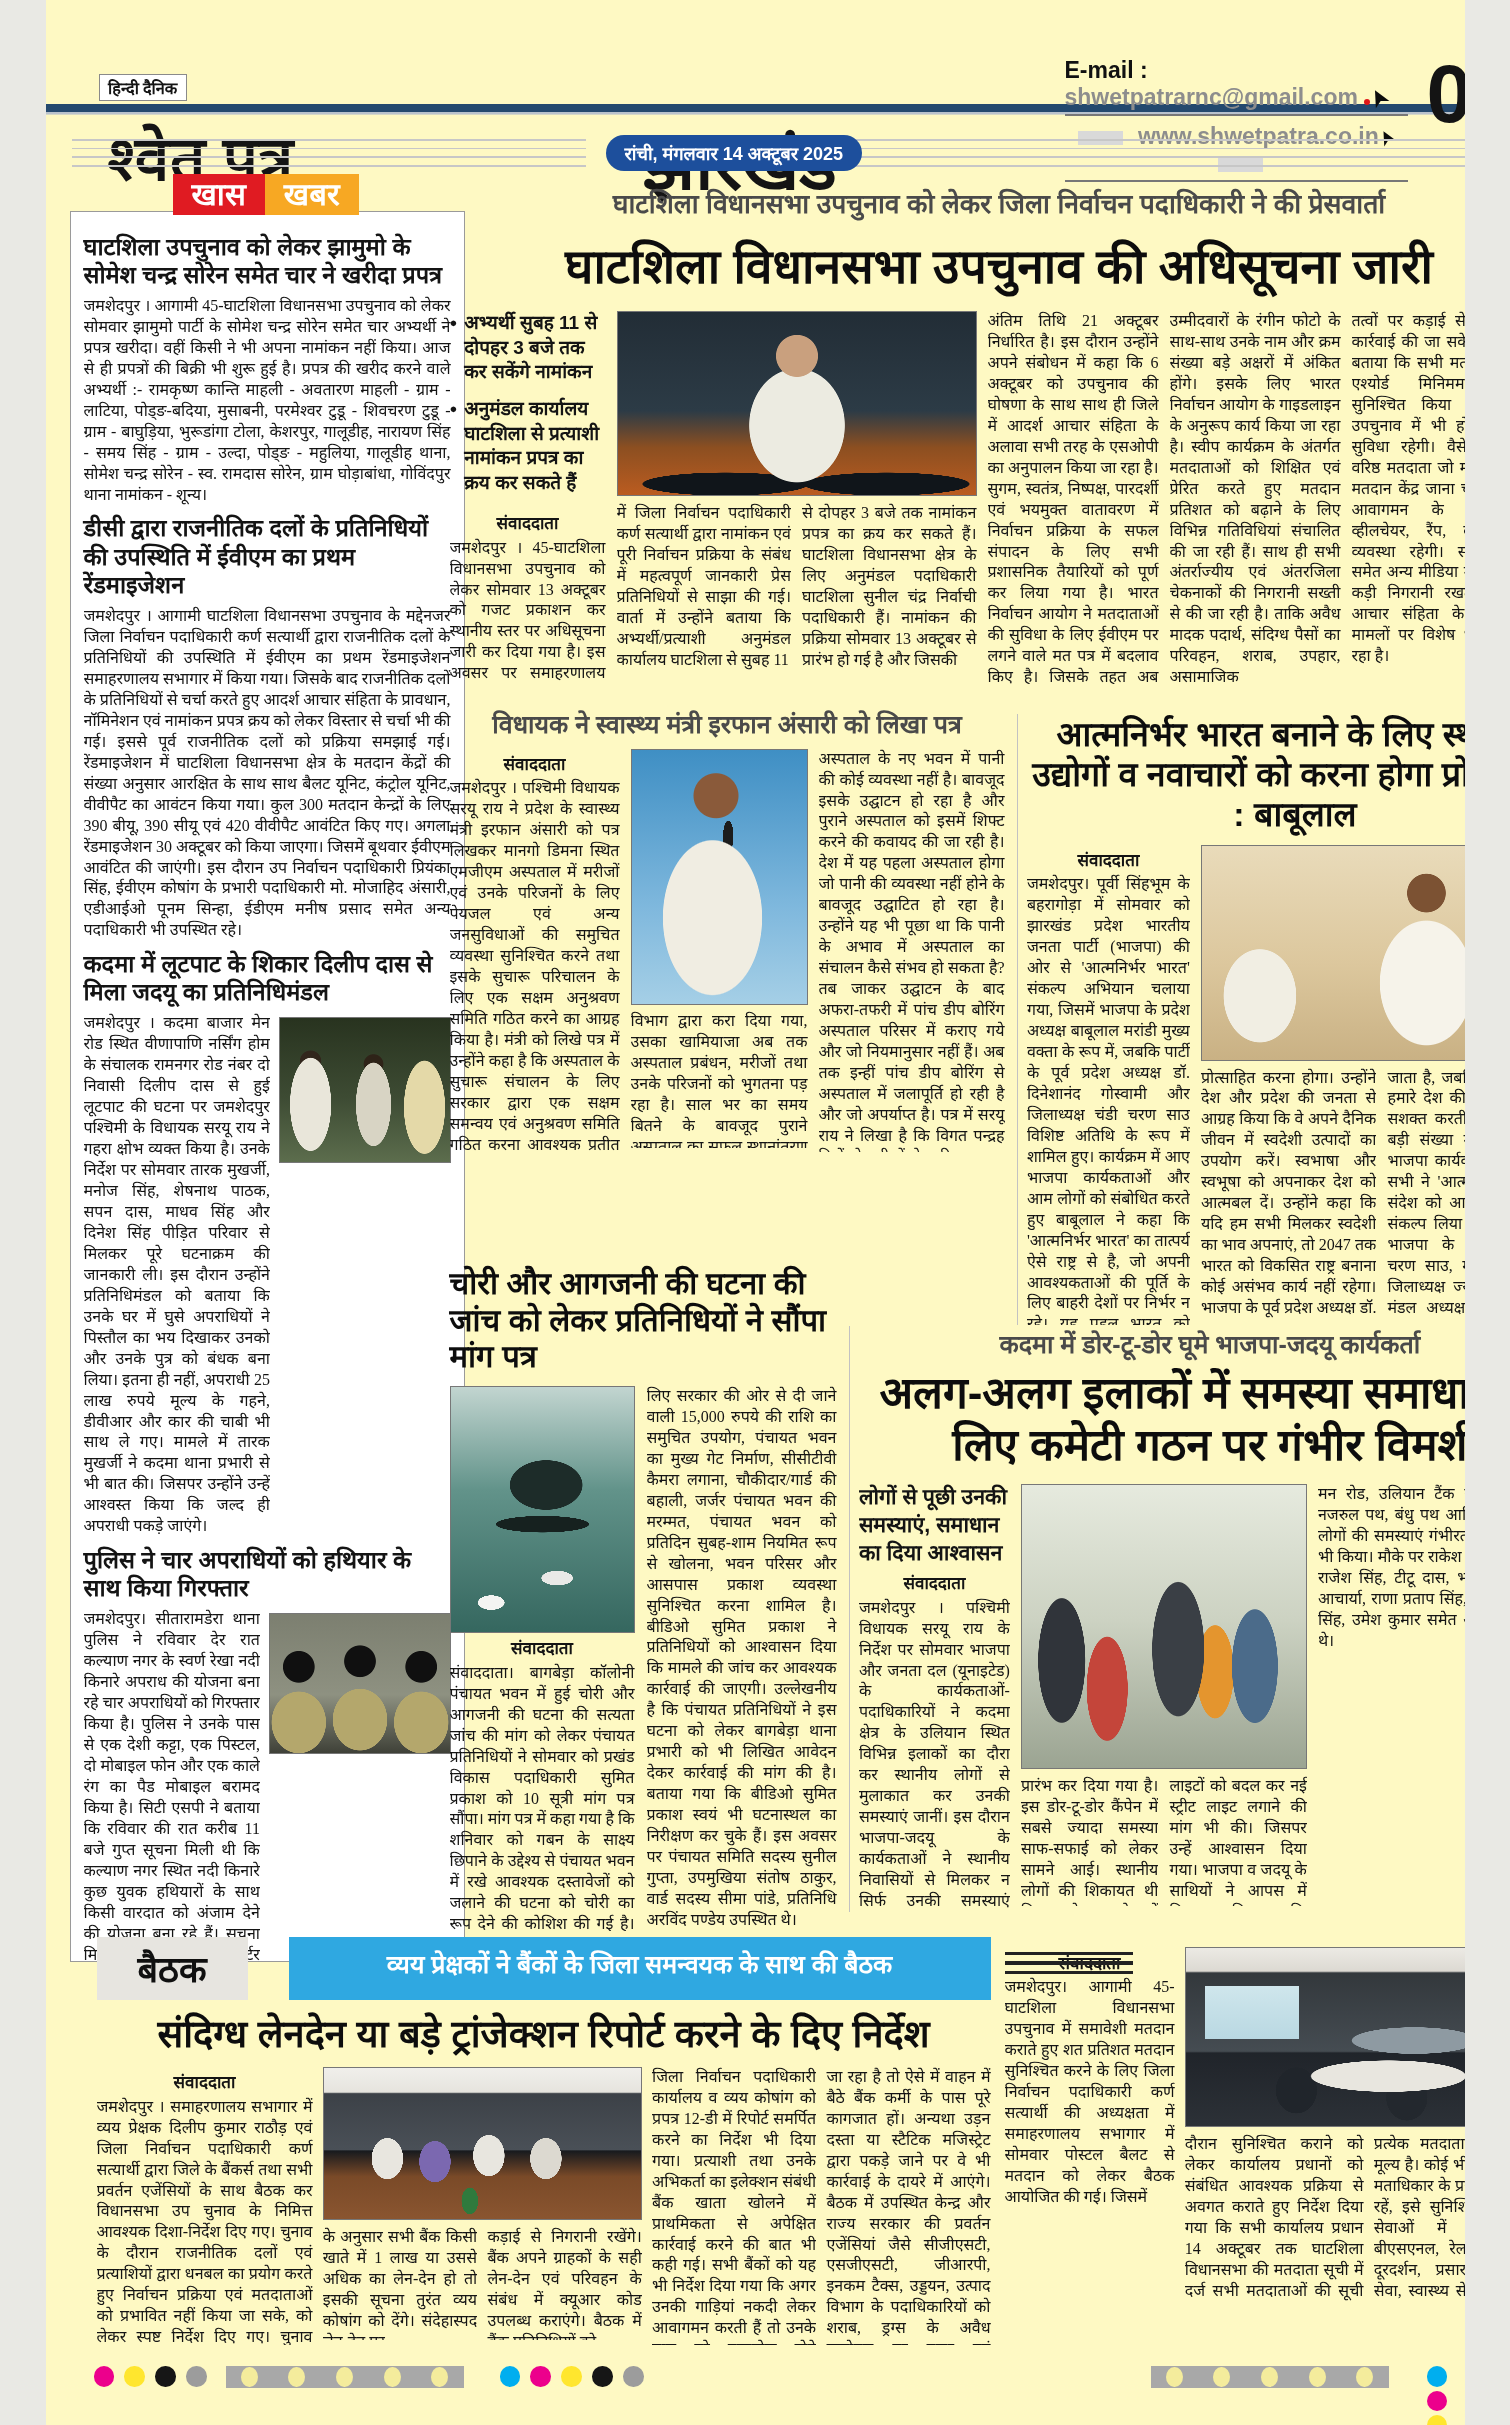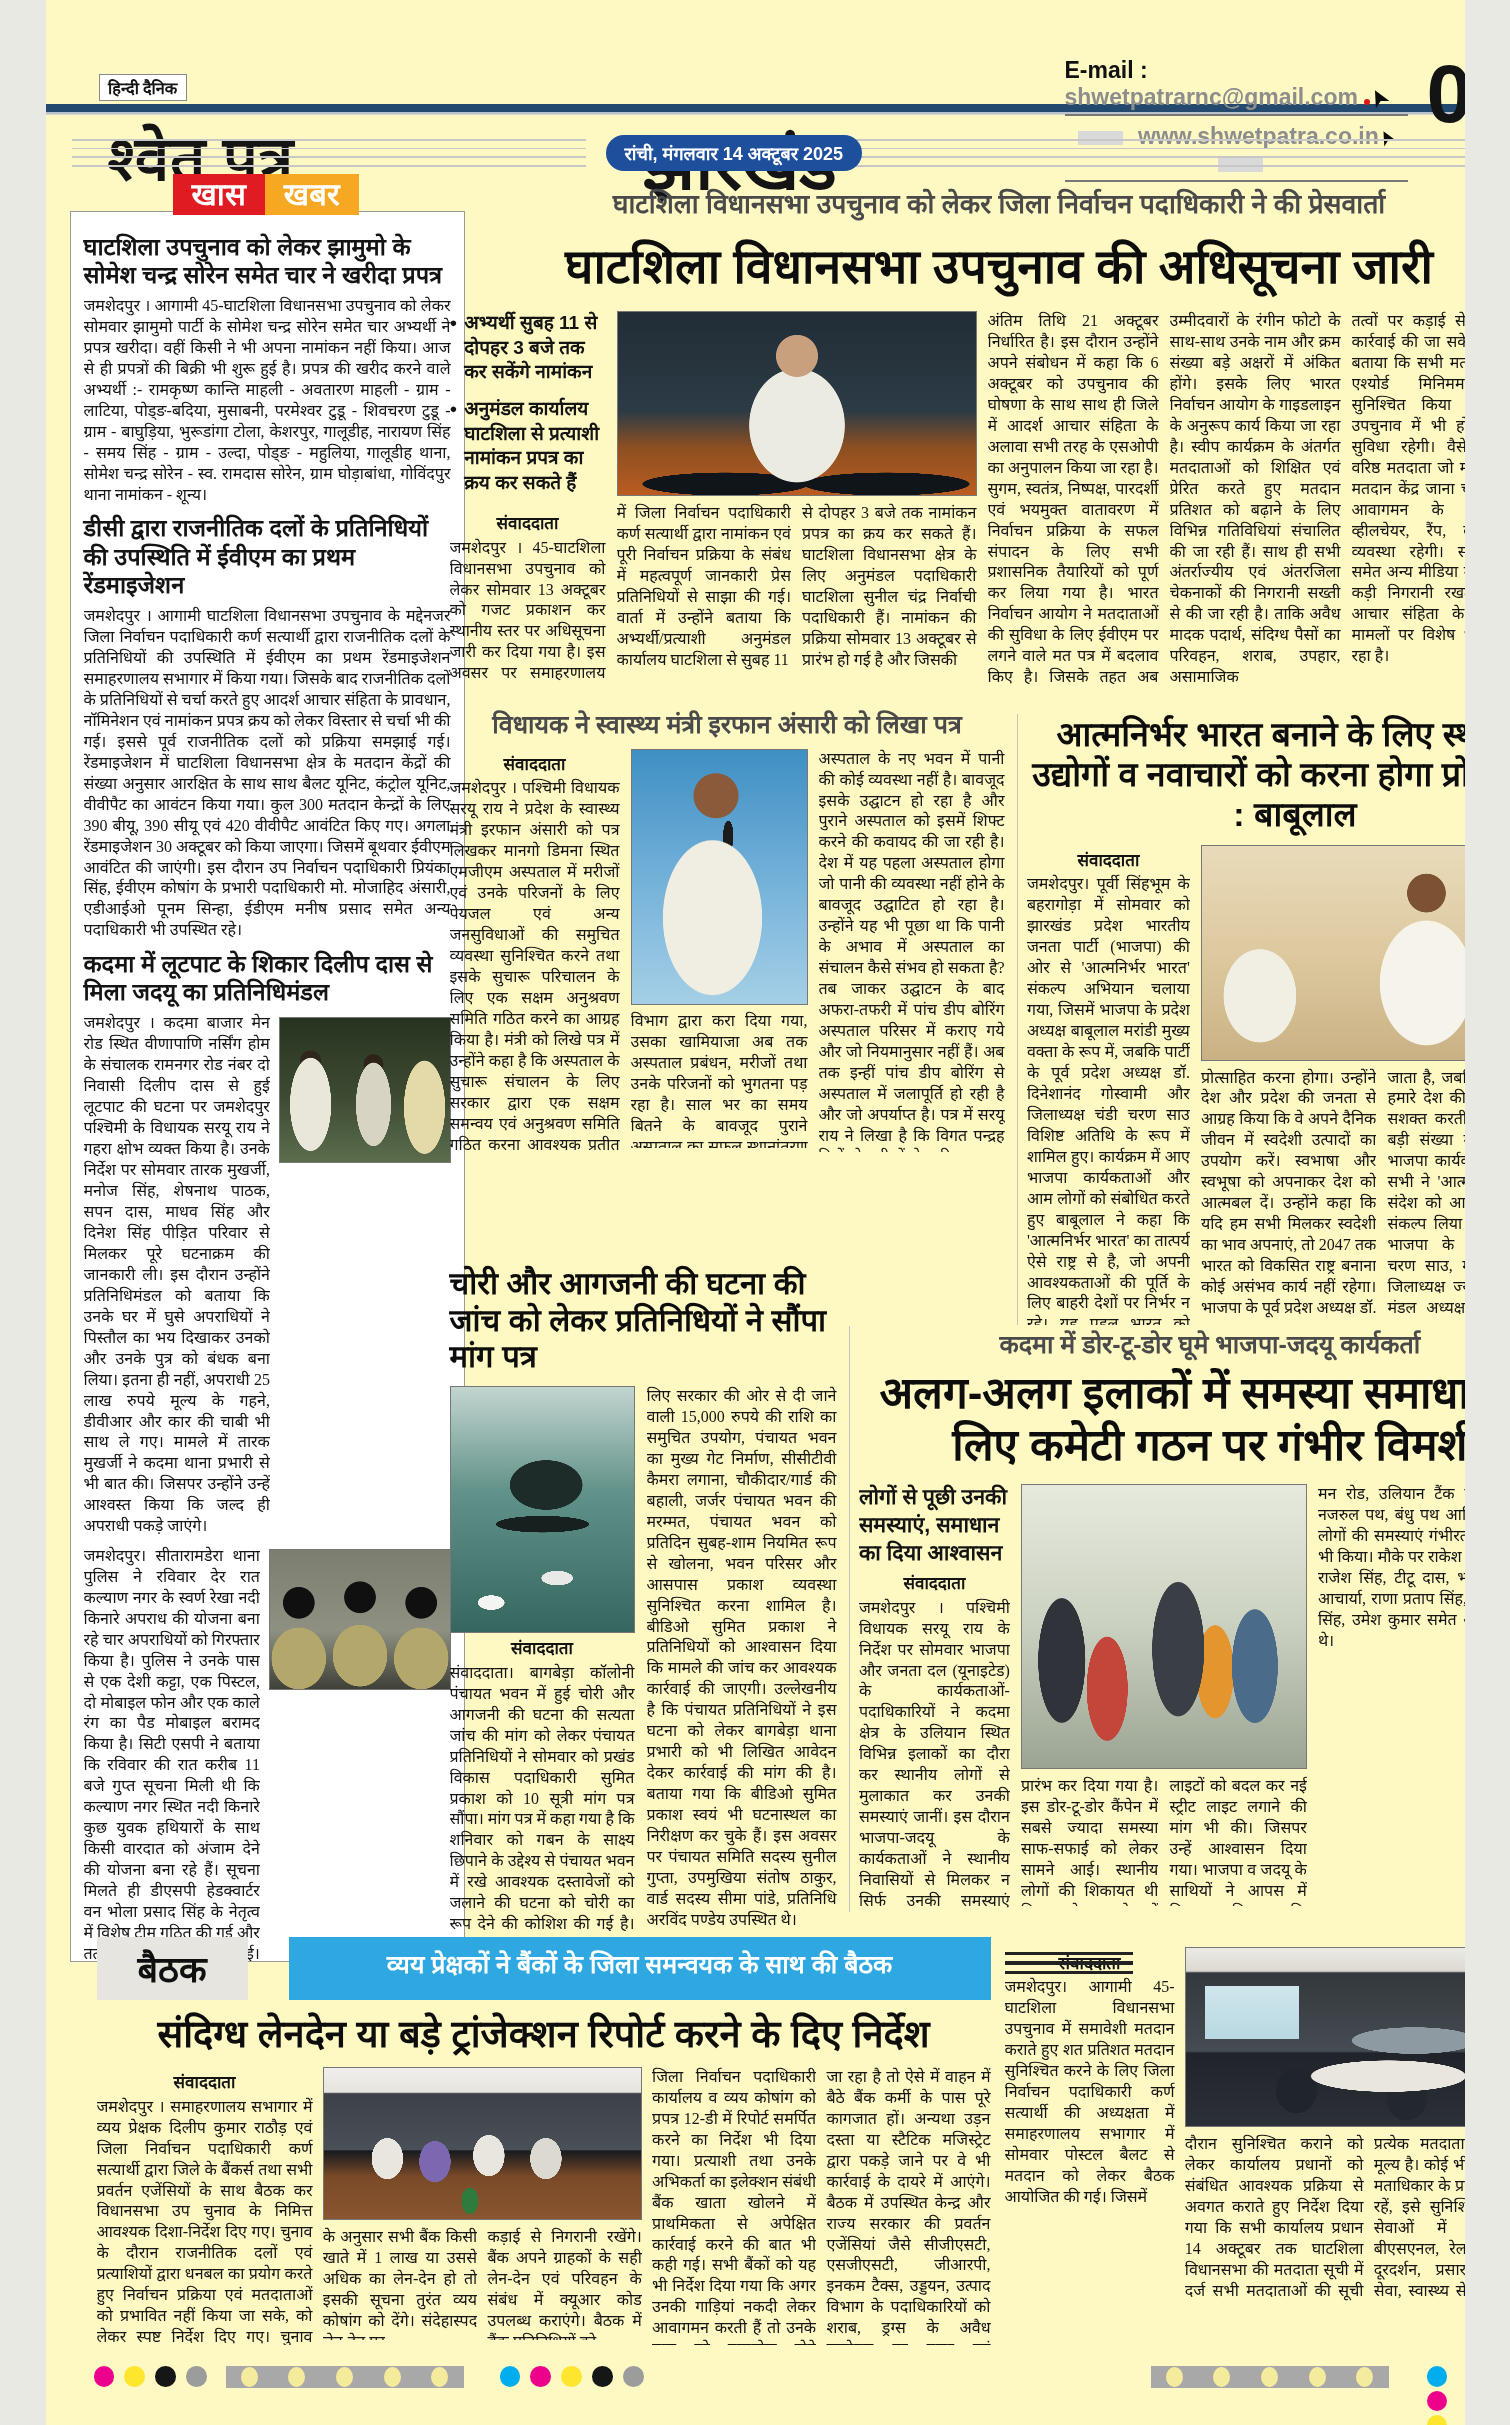--- a/index.html
+++ b/index.html
@@ -159,20 +159,21 @@
     <div>
       <div class="lh">डीसी द्वारा राजनीतिक दलों के प्रतिनिधियों की उपस्थिति में ईवीएम का प्रथम रेंडमाइजेशन</div>
       <p class="bodytext">जमशेदपुर । आगामी घाटशिला विधानसभा उपचुनाव के मद्देनजर जिला निर्वाचन पदाधिकारी कर्ण सत्यार्थी द्वारा राजनीतिक दलों के प्रतिनिधियों की उपस्थिति में ईवीएम का प्रथम रेंडमाइजेशन समाहरणालय सभागार में किया गया। जिसके बाद राजनीतिक दलों के प्रतिनिधियों से चर्चा करते हुए आदर्श आचार संहिता के प्रावधान, नॉमिनेशन एवं नामांकन प्रपत्र क्रय को लेकर विस्तार से चर्चा भी की गई। इससे पूर्व राजनीतिक दलों को प्रक्रिया समझाई गई। रेंडमाइजेशन में घाटशिला विधानसभा क्षेत्र के मतदान केंद्रों की संख्या अनुसार आरक्षित के साथ साथ बैलट यूनिट, कंट्रोल यूनिट, वीवीपैट का आवंटन किया गया। कुल 300 मतदान केन्द्रों के लिए 390 बीयू, 390 सीयू एवं 420 वीवीपैट आवंटित किए गए। अगला रेंडमाइजेशन 30 अक्टूबर को किया जाएगा। जिसमें बूथवार ईवीएम आवंटित की जाएंगी। इस दौरान उप निर्वाचन पदाधिकारी प्रियंका सिंह, ईवीएम कोषांग के प्रभारी पदाधिकारी मो. मोजाहिद अंसारी, एडीआईओ पूनम सिन्हा, ईडीएम मनीष प्रसाद समेत अन्य पदाधिकारी भी उपस्थित रहे।</p>
     </div>
     <div>
       <div class="lh">कदमा में लूटपाट के शिकार दिलीप दास से मिला जदयू का प्रतिनिधिमंडल</div>
       <div class="photo ph-jdu" style="float:right;width:170px;height:144px;margin:3.4px 0 5.1px 8.6px"></div>
       <p class="bodytext">जमशेदपुर । कदमा बाजार मेन रोड स्थित वीणापाणि नर्सिंग होम के संचालक रामनगर रोड नंबर दो निवासी दिलीप दास से हुई लूटपाट की घटना पर जमशेदपुर पश्चिमी के विधायक सरयू राय ने गहरा क्षोभ व्यक्त किया है। उनके निर्देश पर सोमवार तारक मुखर्जी, मनोज सिंह, शेषनाथ पाठक, सपन दास, माधव सिंह और दिनेश सिंह पीड़ित परिवार से मिलकर पूरे घटनाक्रम की जानकारी ली। इस दौरान उन्होंने प्रतिनिधिमंडल को बताया कि उनके घर में घुसे अपराधियों ने पिस्तौल का भय दिखाकर उनको और उनके पुत्र को बंधक बना लिया। इतना ही नहीं, अपराधी 25 लाख रुपये मूल्य के गहने, डीवीआर और कार की चाबी भी साथ ले गए। मामले में तारक मुखर्जी ने कदमा थाना प्रभारी से भी बात की। जिसपर उन्होंने उन्हें आश्वस्त किया कि जल्द ही अपराधी पकड़े जाएंगे।</p>
     </div>
     <div style="clear:both">
+      <div class="lh">पुलिस ने चार अपराधियों को हथियार के साथ किया गिरफ्तार</div>
       <div class="photo ph-police" style="float:right;width:180px;height:139px;margin:3.4px 0 5.1px 8.6px"></div>
       <p class="bodytext">जमशेदपुर। सीतारामडेरा थाना पुलिस ने रविवार देर रात कल्याण नगर के स्वर्ण रेखा नदी किनारे अपराध की योजना बना रहे चार अपराधियों को गिरफ्तार किया है। पुलिस ने उनके पास से एक देशी कट्टा, एक पिस्टल, दो मोबाइल फोन और एक काले रंग का पैड मोबाइल बरामद किया है। सिटी एसपी ने बताया कि रविवार की रात करीब 11 बजे गुप्त सूचना मिली थी कि कल्याण नगर स्थित नदी किनारे कुछ युवक हथियारों के साथ किसी वारदात को अंजाम देने की योजना बना रहे हैं। सूचना मिलते ही डीएसपी हेडक्वार्टर वन भोला प्रसाद सिंह के नेतृत्व में विशेष टीम गठित की गई और तत्काल छापेमारी की गई। पुलिस को देखते ही बदमाश भागने लगे, लेकिन चार को खदेड़कर गिरफ्तार कर लिया गया। गिरफ्तार आरोपितों की पहचान कल्याण नगर ह्यूम पाइप एरिया निवासी किशन गगराई (19), मंगल गगराई (21), करन मुंडारी उर्फ झंटू (25) और अभय नामता (23) के रूप में की गई है। पुलिस ने बताया कि ये सभी पहले भी आपराधिक गतिविधियों में शामिल रहे हैं। छापेमारी टीम में थाना प्रभारी निरंजन कुमार, एसआई सूरज प्रसाद, अक्षय कुमार, राजेश कुमार, एएसआई महेन्द्र सिंह और लालमणि प्रसाद प्रजापति सहित अन्य पुलिसकर्मी शामिल थे।</p>
     </div>
 
   </div>
 
   <div class="abs" style="left:404px;top:185px;width:1099px">
     <div class="kicker" style="font-size:26.6px">घाटशिला विधानसभा उपचुनाव को लेकर जिला निर्वाचन पदाधिकारी ने की प्रेसवार्ता</div>
     <div class="headline" style="font-size:48px;margin-top:18px">घाटशिला विधानसभा उपचुनाव की अधिसूचना जारी</div>
     <div class="cols" style="margin-top:15.4px;gap:11px;height:373px">

